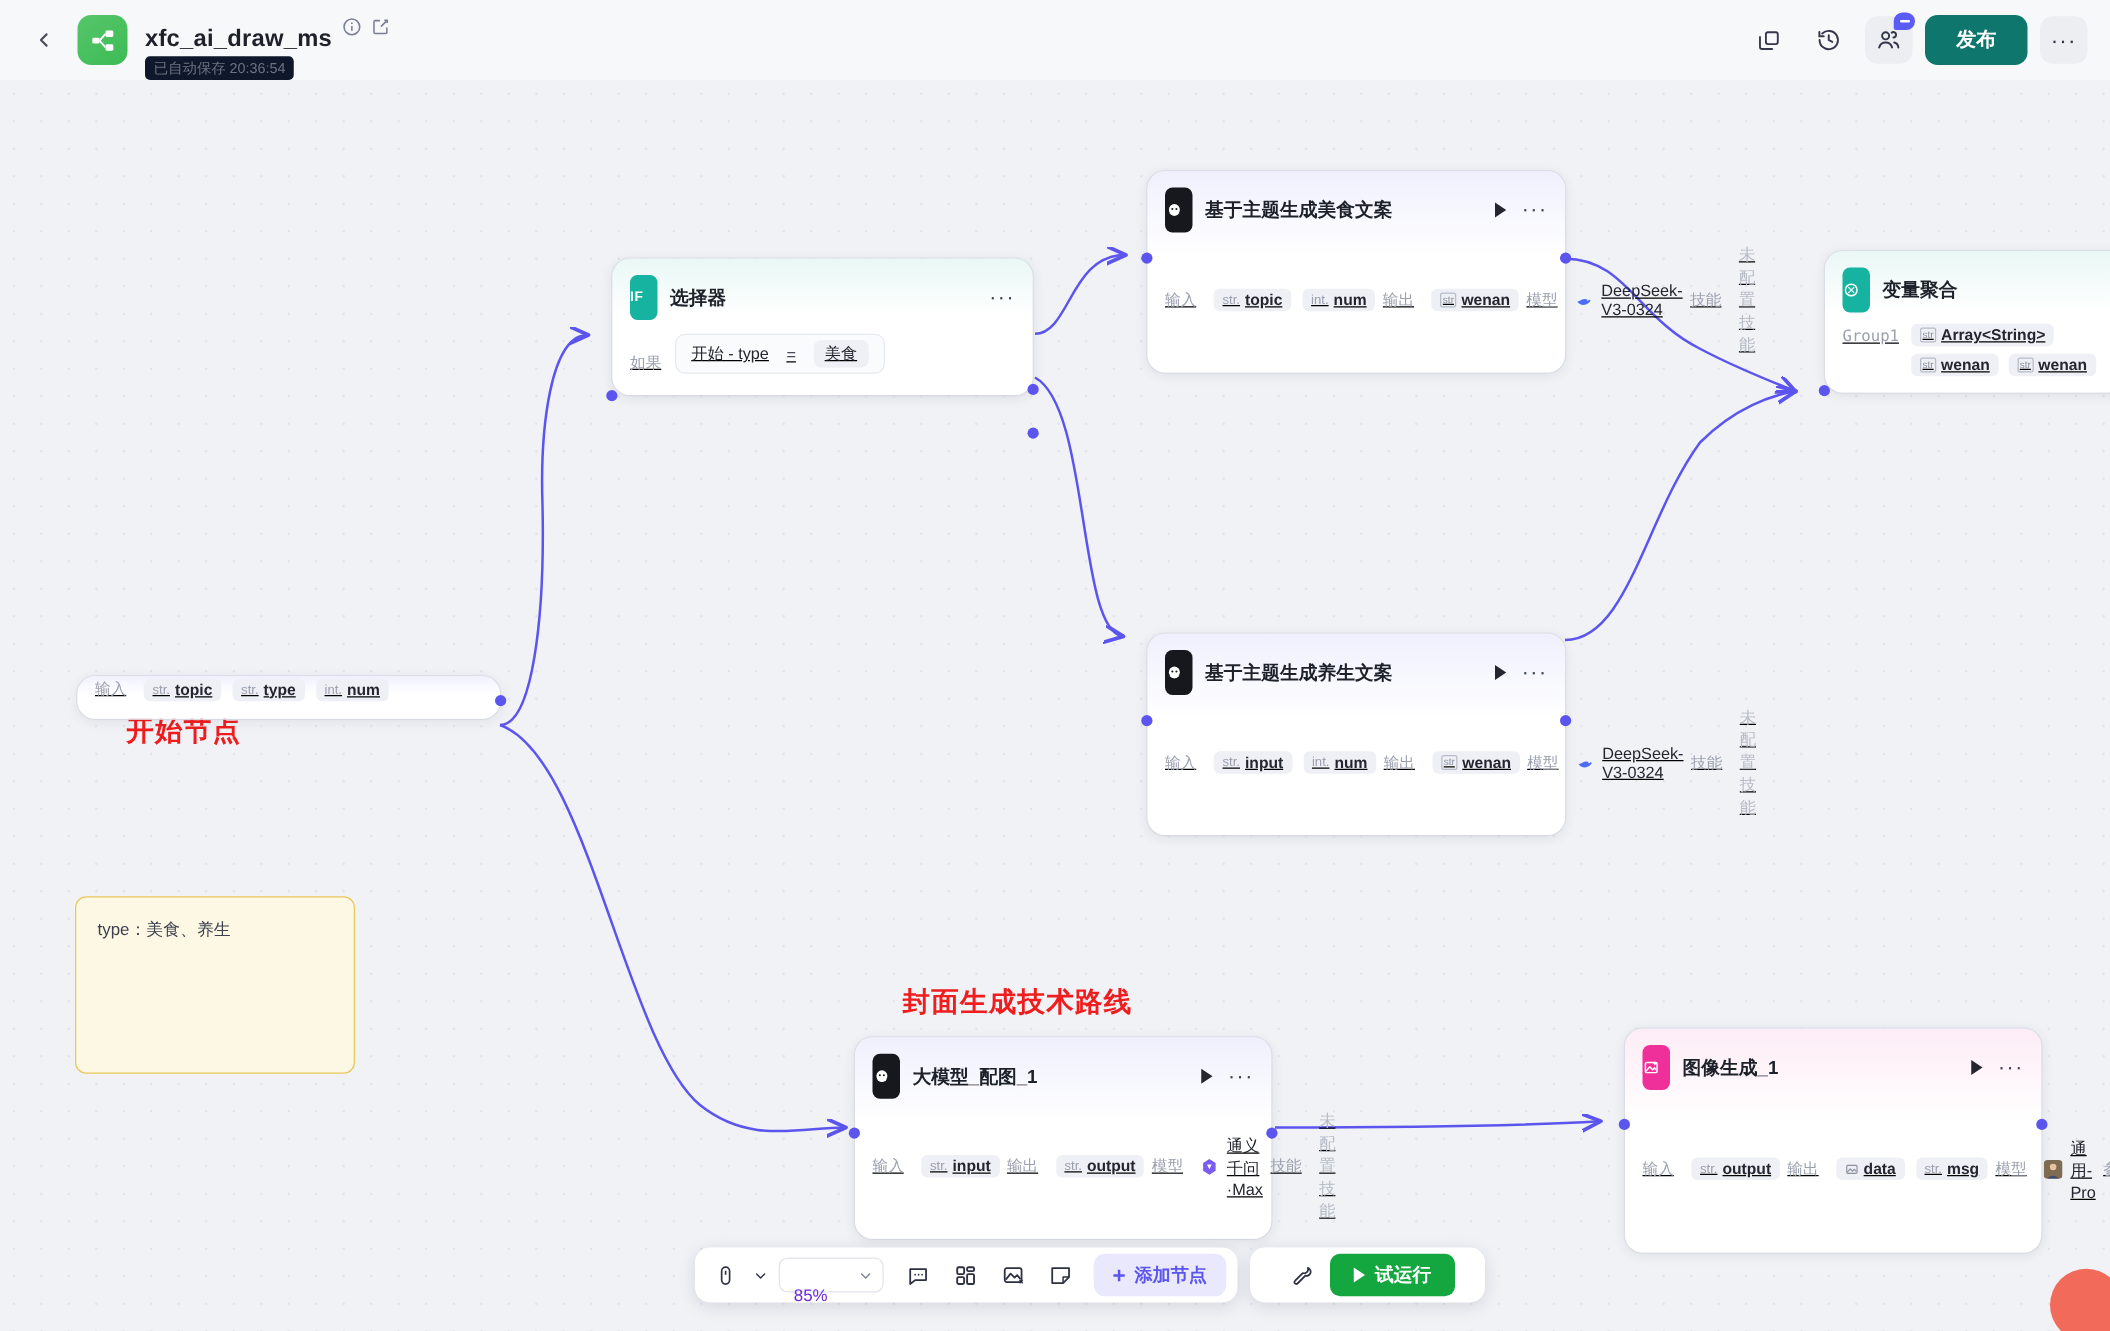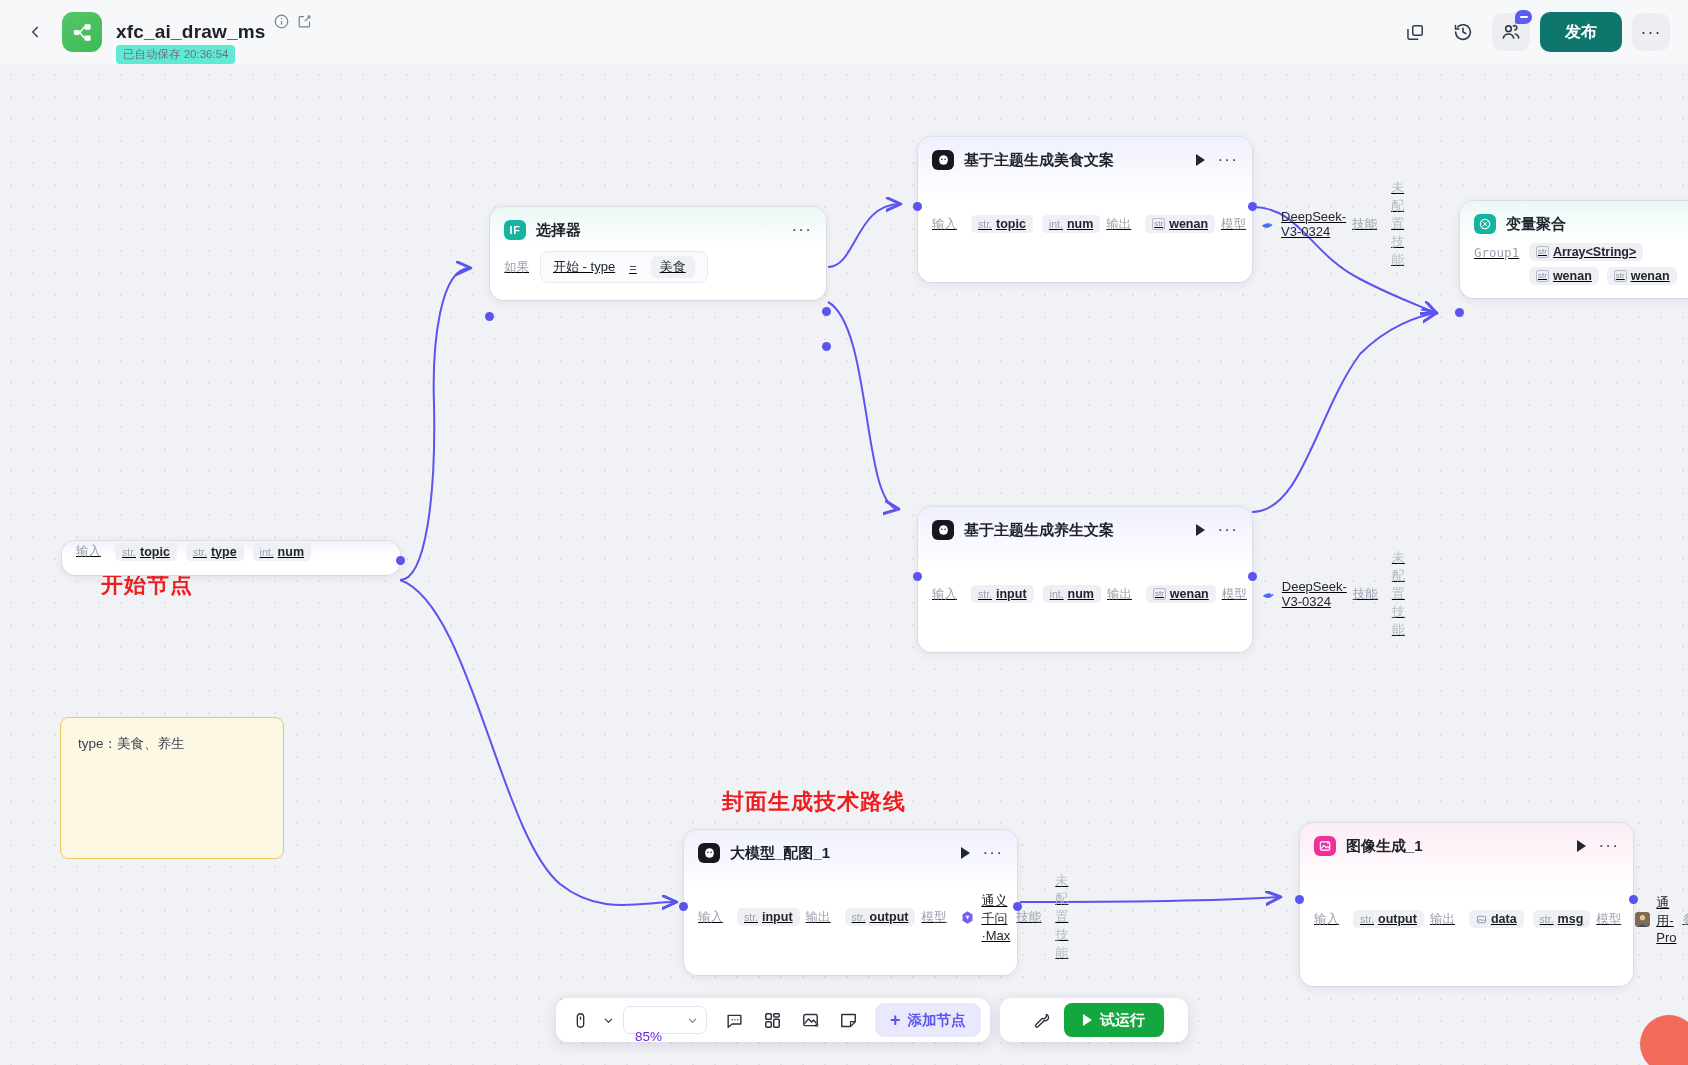--- a/index.html
+++ b/index.html
@@ -23,21 +23,21 @@
   .app-logo {
     width:40px; height:40px; border-radius:11px; margin-left:10px;
     background:linear-gradient(145deg,#55c66a,#3dbb55);
     display:flex; align-items:center; justify-content:center;
   }
   .title-wrap { margin-left:14px; display:flex; flex-direction:column; gap:2px; }
   .title-row { display:flex; align-items:center; gap:8px; }
   .proj-title { font-size:19px; font-weight:700; color:#1d2129; letter-spacing:.2px;margin-top:20px; }
   .ic-muted { color:#7a8094; display:flex; align-items:center; cursor:pointer; }
   .save-badge {
-    font-size:11.5px; color:#6b7280; background:#5eead4;
+    font-size:11.5px; color:#6b7280; background:#0f172a;
     padding:2px 7px; border-radius:4px; align-self:flex-start;
   }
   .header-right {
     margin-left:auto; margin-right:18px; display:flex; align-items:center; gap:10px;
   }
   .hbtn {
     width:38px; height:38px; border-radius:10px; display:flex;
     align-items:center; justify-content:center; color:#35384a; cursor:pointer;
     position:relative; background:transparent;
   }
@@ -71,22 +71,22 @@
 
   
   .node {
     position:absolute; border-radius:14px; background:#fff;
     box-shadow:0 2px 10px rgba(25,30,60,.09), 0 0 0 1px rgba(225,227,235,.9);
   }
   .node-head {
     display:flex; align-items:center; gap:10px; padding:13px 14px 9px 14px;
   }
   .node-icon {
-    width:22px; height:20px; border-radius:6px; flex:none;
-    display:flex; align-items:center; justify-content:center;
+    width:22px; height:36px; border-radius:6px; flex:none;
+    display:flex; align-items:center; justify-content:flex-start;
   }
   .node-title { font-size:15px; font-weight:700; color:#1d2129; white-space:nowrap; }
   .node-actions { margin-left:auto; display:flex; align-items:center; gap:12px; }
   .run-tri {
     width:0;height:0;border-left:9px solid #23262f;
     border-top:6px solid transparent;border-bottom:6px solid transparent;cursor:pointer;
   }
   .dots { color:#3c4050; font-size:17px; letter-spacing:1.2px; cursor:pointer; line-height:8px; }
   .node-body { padding:0 14px 13px 14px; display:flex; gap:6px;text-decoration:underline; }
   .row { display:flex; align-items:center; gap:9px; min-height:21px; }
@@ -106,21 +106,21 @@
   .mdl-ic { width:15px; height:15px; border-radius:3px; flex:none; display:block; }
 
   
   .node.tint-start { background:linear-gradient(180deg,#f1f1ff 0%,#ffffff 42%); }
   .node.tint-if    { background:linear-gradient(180deg,#e9f8f5 0%,#ffffff 42%); }
   .node.tint-llm   { background:linear-gradient(180deg,#eff0fd 0%,#ffffff 42%); }
   .node.tint-agg   { background:linear-gradient(180deg,#e9f8f5 0%,#ffffff 42%); }
   .node.tint-img   { background:linear-gradient(180deg,#fdecf5 0%,#ffffff 42%); }
 
   
-  .if-row { display:flex; align-items:center; gap:10px; padding:2px 0; }
+  .if-row { display:flex; align-items:flex-end; gap:10px; padding:2px 0; }
   .if-lbl { font-size:12.5px; color:#9aa0ae; width:26px; flex:none; }
   .if-cond {
     flex:1; display:flex; align-items:center; gap:14px;
     background:#fafbfc; border:1px solid #e7e9ef; border-radius:8px;
     height:32px; padding:0 12px;
   }
   .if-var { font-size:13px; color:#23262f; white-space:nowrap; }
   .if-eq  { font-size:13px; color:#474b5a; }
   .if-val {
     flex:1; background:#eef0f5; border-radius:6px; height:22px;

